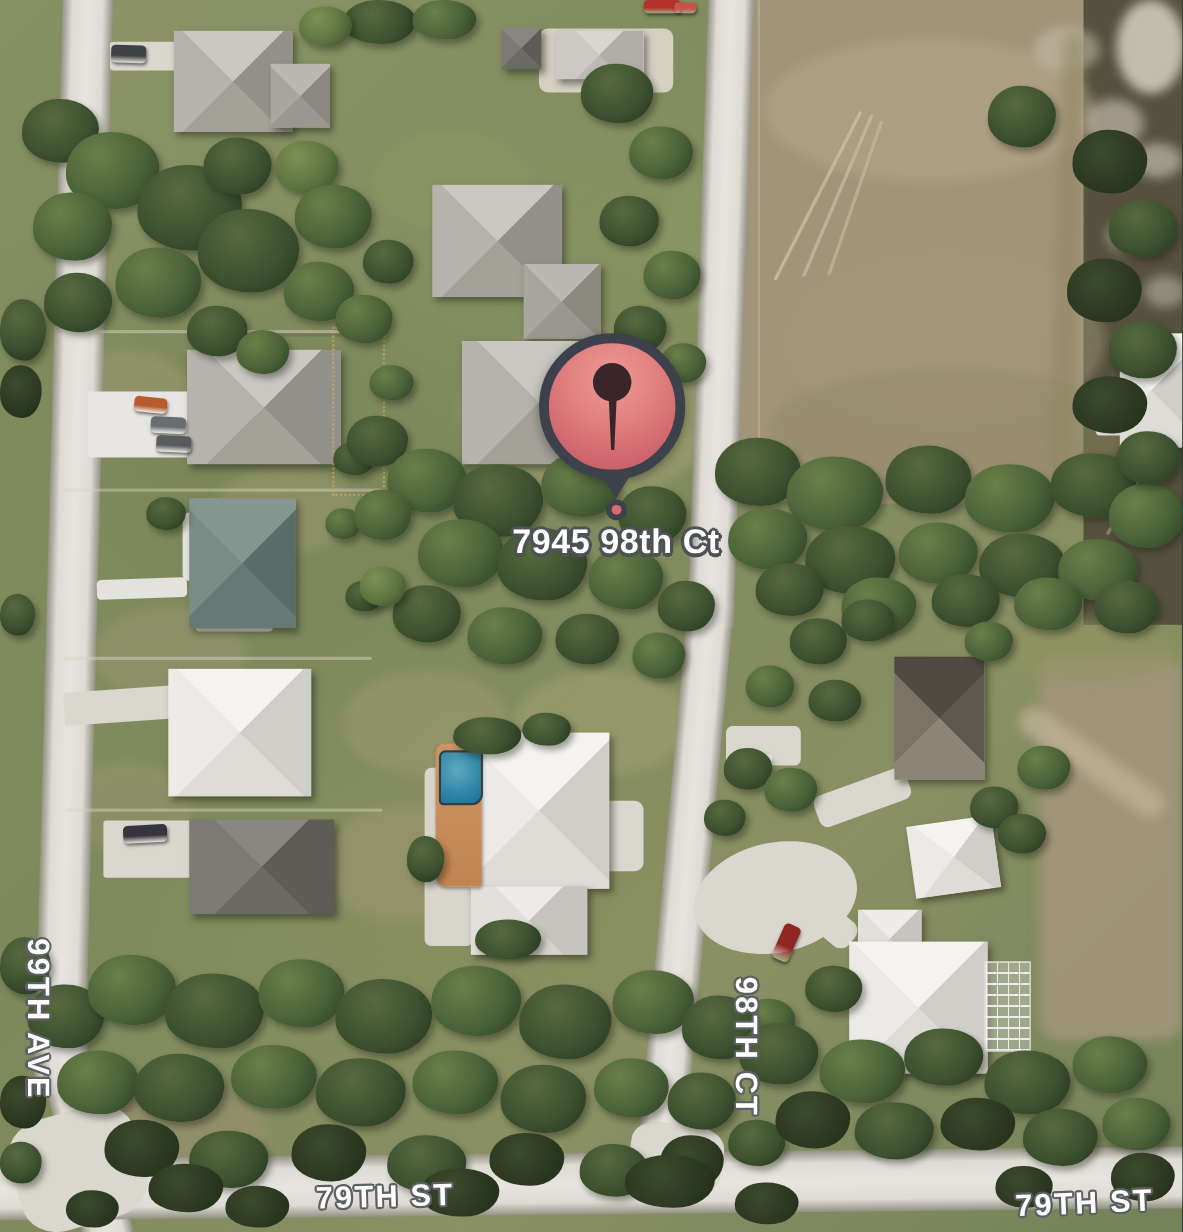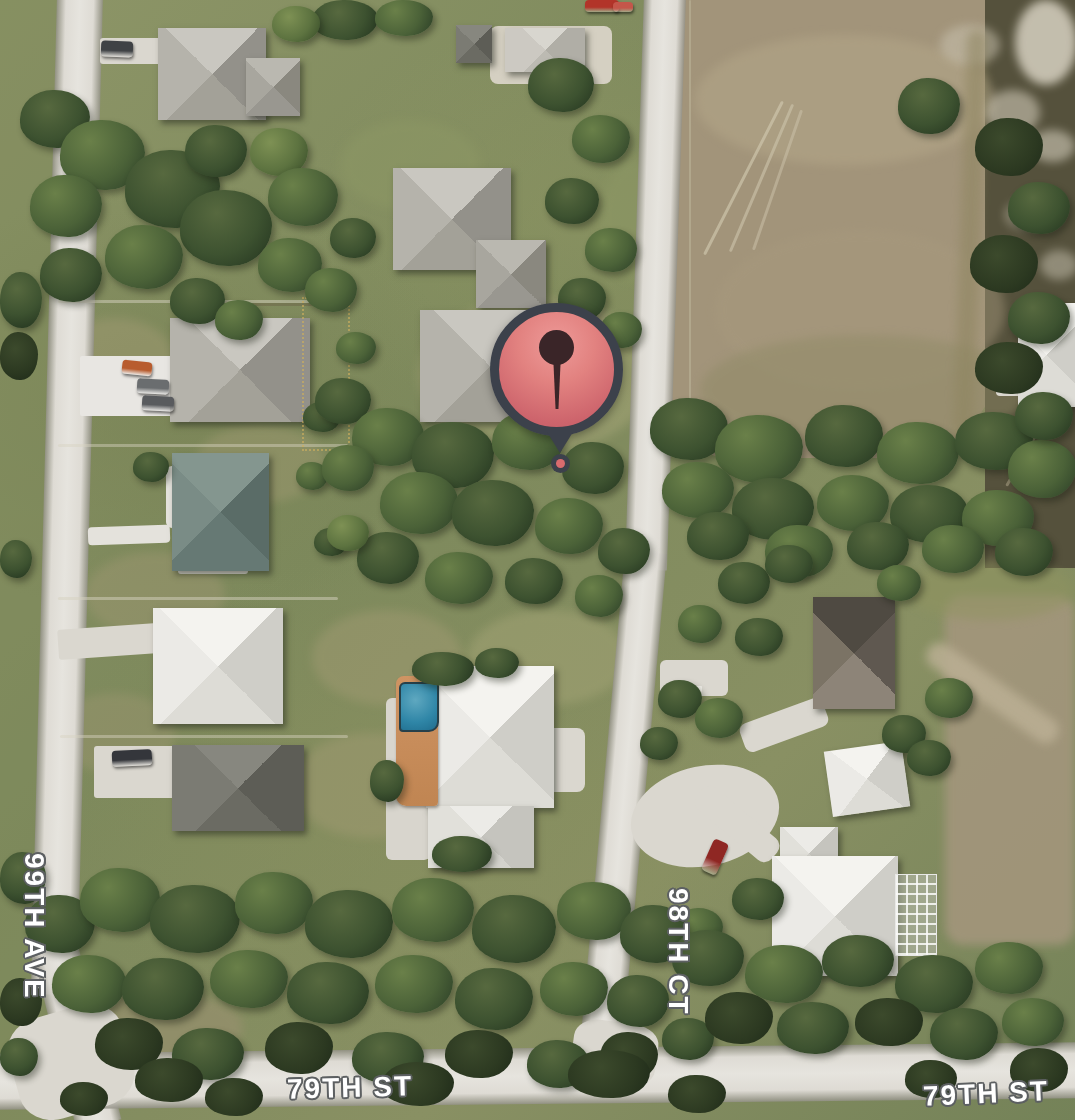--- a/index.html
+++ b/index.html
@@ -311,13 +311,14 @@
   <div id="pin">
     <div class="pin-circle">
       <div class="pin-head"></div>
       <div class="pin-stem"></div>
     </div>
     <div class="pin-tail"></div>
     <div class="pin-dot">
       <div class="pin-dot-inner"></div>
     </div>
   </div>
+  <div class="pin-label">7945 98th Ct</div>
 </div>
 
 </body></html>

